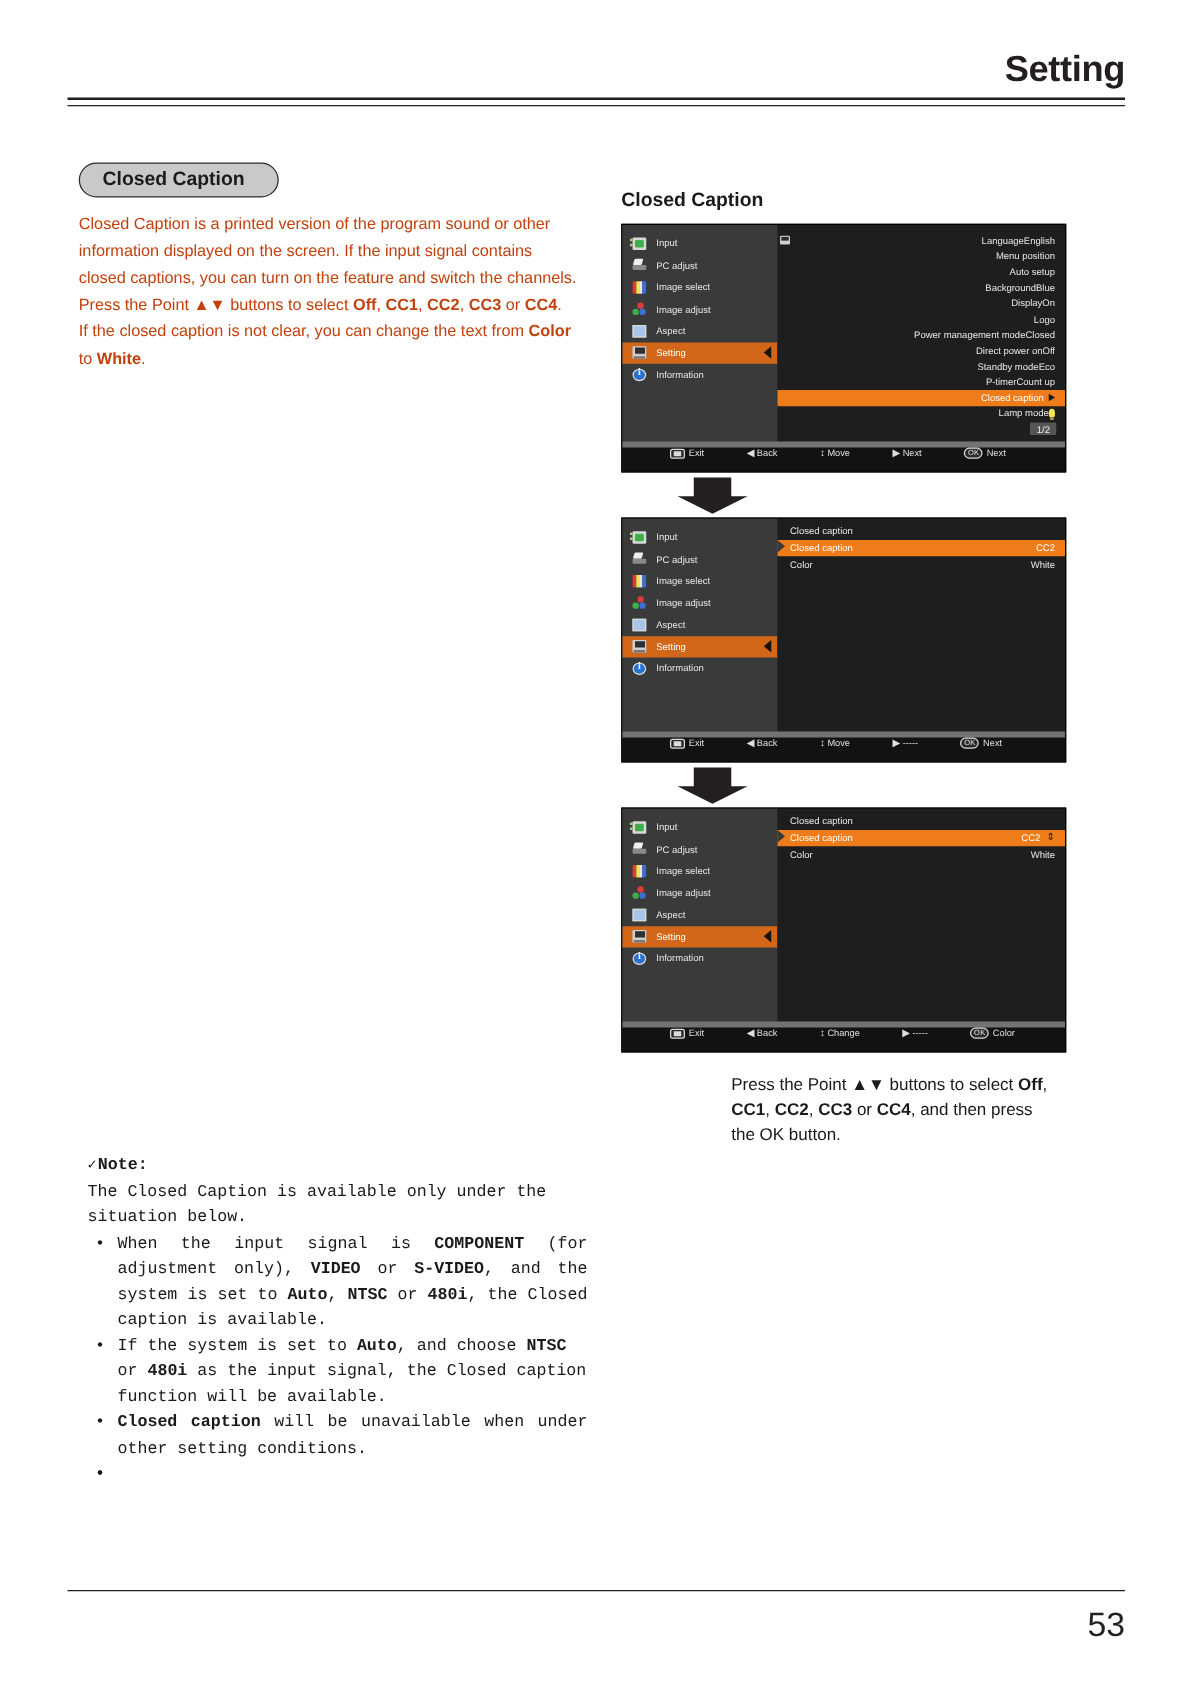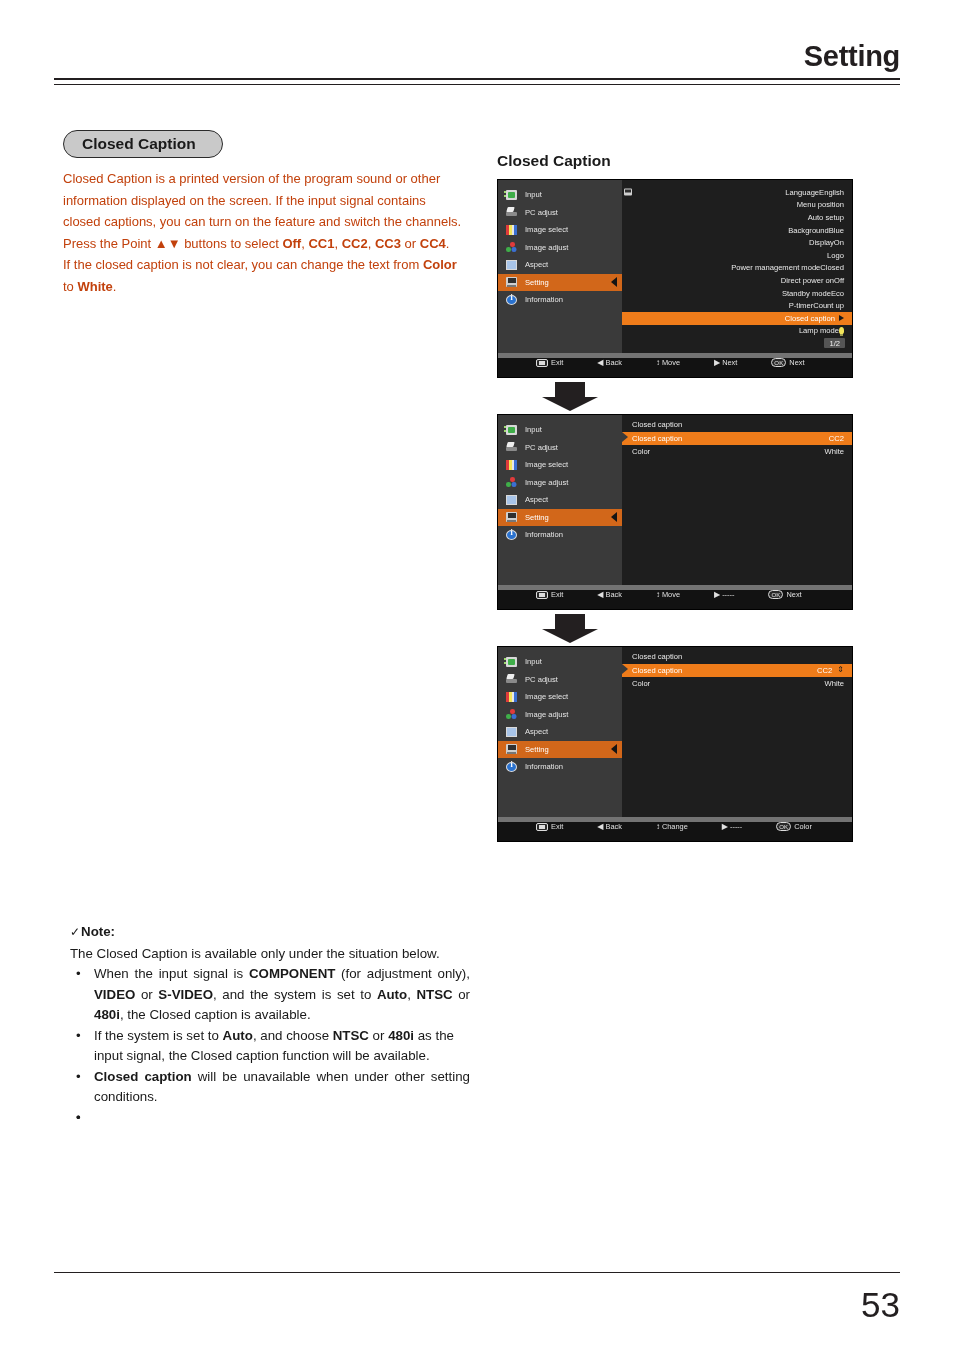--- a/index.html
+++ b/index.html
@@ -48,21 +48,21 @@
     margin-top: 10px;
     font-size: 13px;
     line-height: 21.6px;
     color: #c2410c;
   }
   .body-text b { font-weight: bold; }
 
   
   .note-block {
     position: absolute; left: 70px; top: 922px; width: 400px;
-    font-size: 13.3px; line-height: 20.5px; color: #1a1a1a;
+    font-size: 13.3px; line-height: 20.5px; color: #1a1a1a; font-family: Liberation Mono, monospace;
   }
   .note-head { font-weight: bold; margin-bottom: 1px; }
   .note-head .tick { font-weight: normal; font-size: 12px; margin-right: 1px; }
   .note-lead { margin-bottom: 0px; }
   .note-list { list-style: none; margin: 0; padding: 0; }
   .note-list li {
     position: relative; padding-left: 24px; margin-top: 0px;
     text-align: justify;
   }
   .note-list li .bullet { position: absolute; left: 6px; top: 0; }
@@ -244,21 +244,21 @@
   }
   .rc-caption b { font-weight: bold; }
 
   
   .rule-bot {
     position: absolute; left: 54px; right: 54px; top: 1272px;
     height: 0; border-top: 1.6px solid #231f20;
   }
   .pagenum {
     position: absolute; right: 54px; top: 1285px;
-    font-size: 35px; font-weight: normal; color: #231f20;
+    font-size: 27px; font-weight: normal; color: #231f20;
   }
 </style>
 </head>
 <body>
 
 <div class="page-header">
   <div class="title">Setting</div>
   <div class="rule-top"></div>
   <div class="rule-top2"></div>
 </div>
@@ -567,16 +567,17 @@
           <span class="gl-right">▶</span>
           <span>-----</span>
         </span>
         <span class="seg">
           <span class="key-ok">OK</span>
           <span>Color</span>
         </span>
       </div>
   </div>
 
+  <div class="rc-caption" id="rc-caption"><span>Press the Point ▲▼ buttons to select </span><b>Off</b><span>, </span><b>CC1</b><span>, </span><b>CC2</b><span>, </span><b>CC3</b><span> or </span><b>CC4</b><span>, and then press the OK button.</span></div>
 </div>
 
 <div class="rule-bot"></div>
 <div class="pagenum">53</div>
 
 </body></html>

